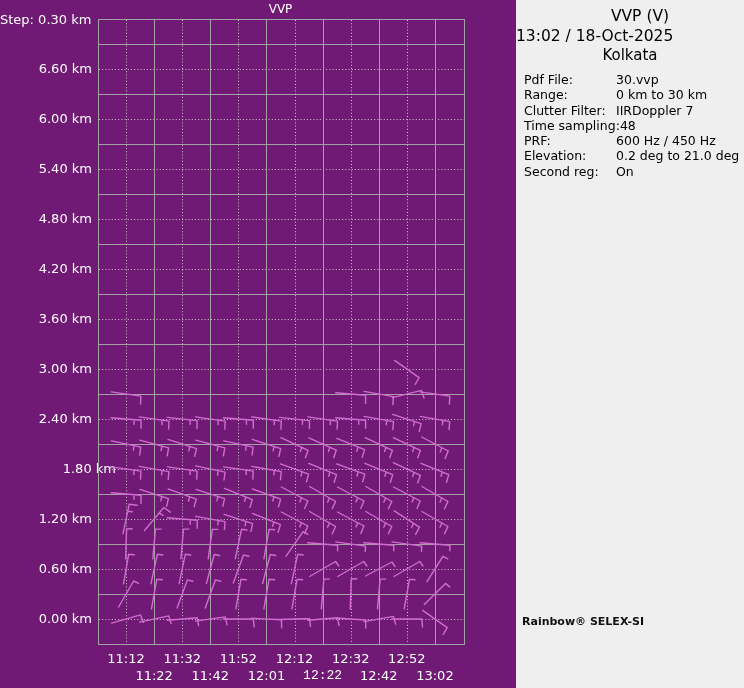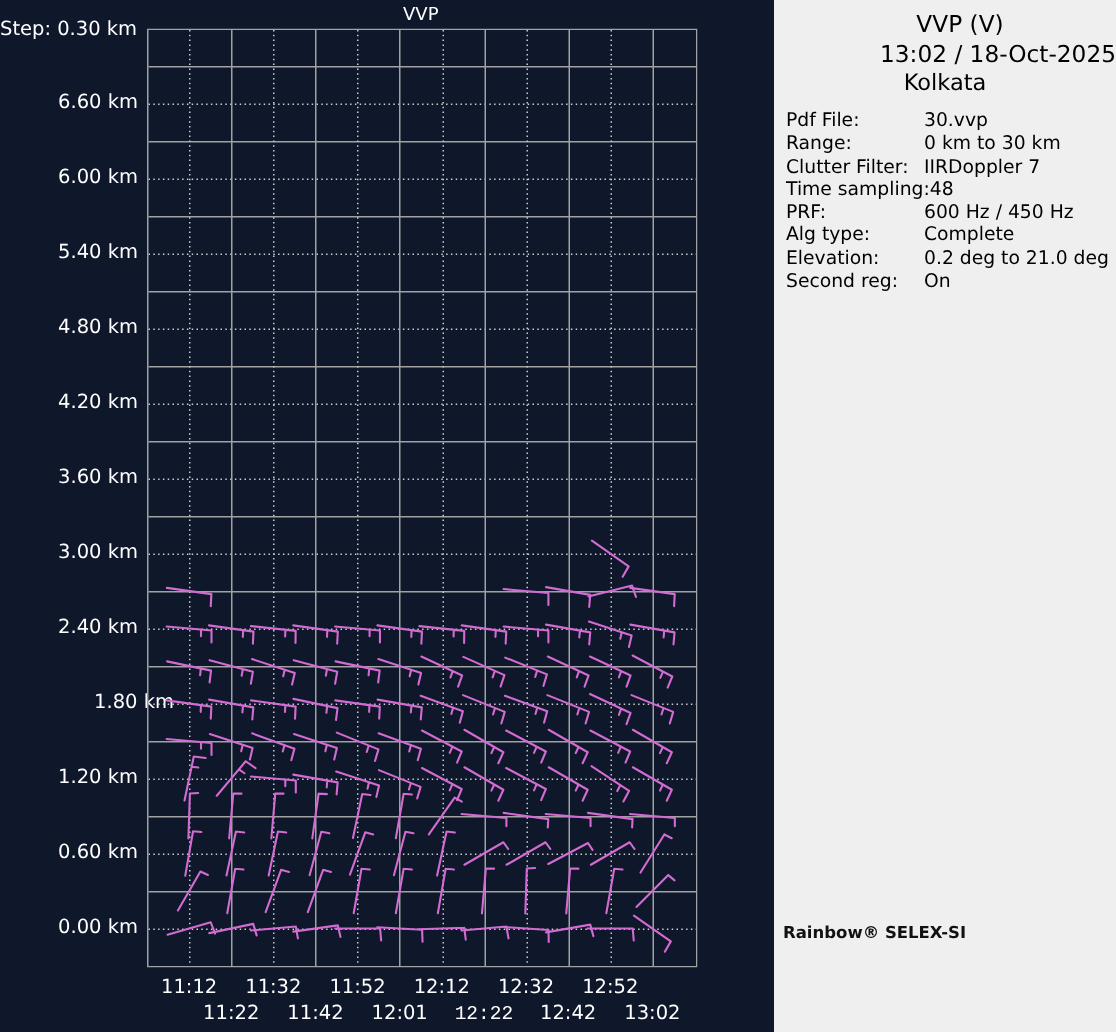--- a/index.html
+++ b/index.html
@@ -1,30 +1,30 @@
 <!DOCTYPE html>
 <html><head>
 <meta charset="utf-8">
 <style>
   html,body{margin:0;padding:0;background:#000;}
-  .screen{position:relative;width:744px;height:688px;background:#0f172a;overflow:hidden;
+  .screen{position:relative;width:744px;height:688px;background:#701a75;overflow:hidden;
           font-family:"DejaVu Sans","Liberation Sans",sans-serif;}
   .plot-title{position:absolute;left:98px;top:2px;width:365px;text-align:center;
               color:#fff;font-size:12px;}
   .step-label{position:absolute;left:0;top:12px;width:92px;text-align:left;
               color:#fff;font-size:13px;white-space:nowrap;}
   .ylab{position:absolute;left:0;width:92px;text-align:right;color:#fff;font-size:13px;
         height:16px;line-height:16px;white-space:nowrap;}
   .xlab{position:absolute;width:64px;text-align:center;color:#fff;font-size:13px;
         height:16px;line-height:16px;white-space:nowrap;}
   svg.plot{position:absolute;left:98px;top:19px;}
   .panel{position:absolute;left:516px;top:0;width:228px;height:688px;background:#efefef;
          color:#000;}
   .panel-title{margin-top:6px;text-align:center;font-size:15.5px;line-height:20px;padding-left:20px;}
-  .panel-datetime{text-align:right;font-size:15.5px;line-height:20px;padding-left:48px;}
+  .panel-datetime{text-align:left;font-size:15.5px;line-height:20px;}
   .panel-site{text-align:center;font-size:15px;line-height:19px;}
   .panel-rows{margin-top:7px;padding-left:8px;}
   .prow{display:flex;font-size:12.5px;line-height:15.3px;white-space:nowrap;}
   .prow .lab{flex:0 0 auto;min-width:92px;}
   .prow .val{flex:0 0 auto;}
   .panel-footer{position:absolute;left:6px;top:615px;font-size:11px;color:#111;font-weight:bold;}
 </style>
 </head>
 <body>
 
@@ -235,24 +235,20 @@
         </div>
         <div class="prow">
           <span class="lab">Time sampling:</span>
           <span class="val">48</span>
         </div>
         <div class="prow">
           <span class="lab">PRF:</span>
           <span class="val">600 Hz / 450 Hz</span>
         </div>
         <div class="prow">
-          <span class="lab">Alg type:</span>
-          <span class="val">Complete</span>
-        </div>
-        <div class="prow">
           <span class="lab">Elevation:</span>
           <span class="val">0.2 deg to 21.0 deg</span>
         </div>
         <div class="prow">
           <span class="lab">Second reg:</span>
           <span class="val">On</span>
         </div>
       </div>
     <div class="panel-footer">Rainbow® SELEX-SI</div>
   </div>

